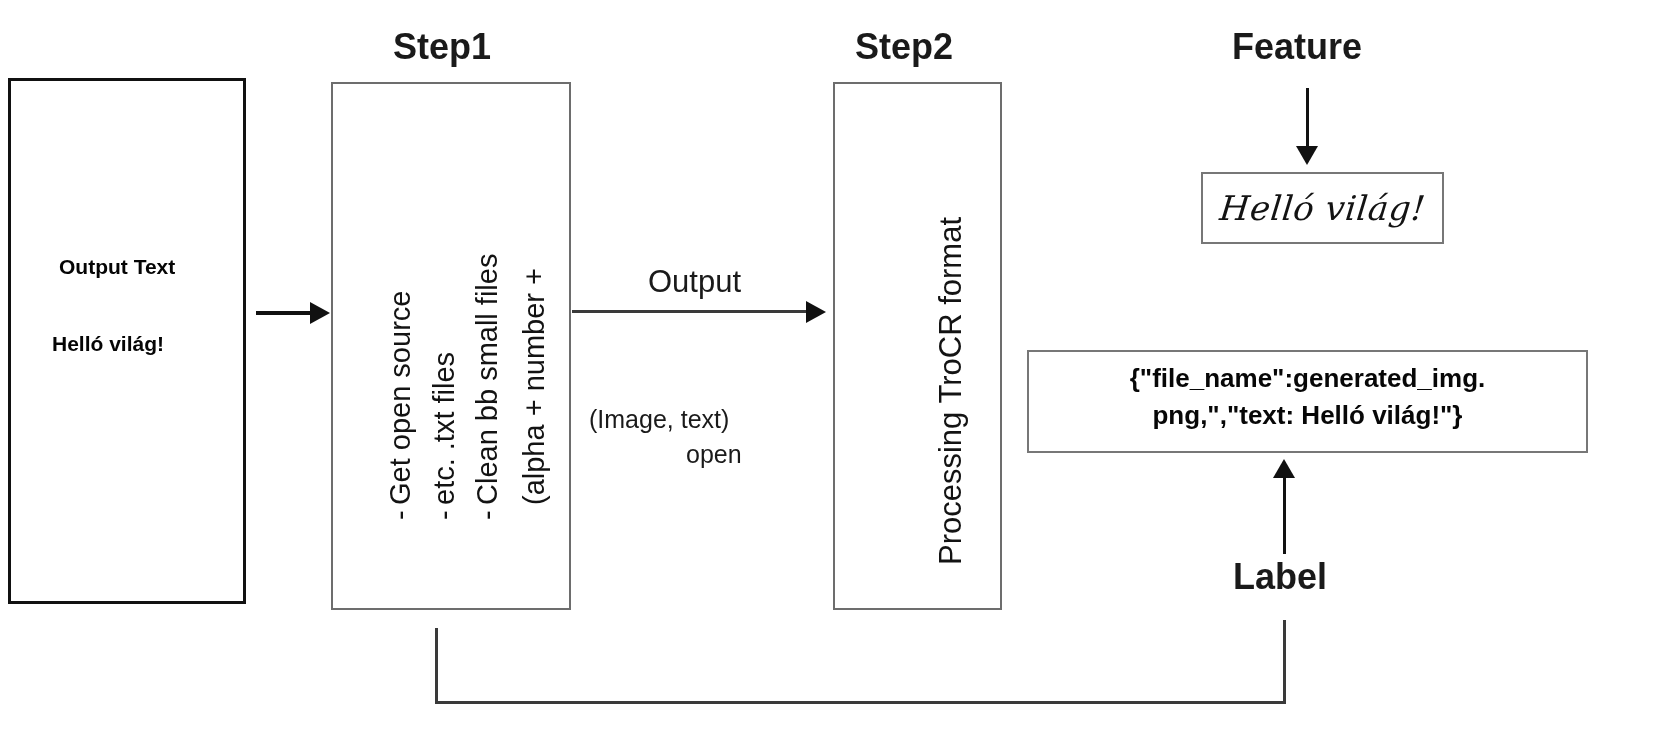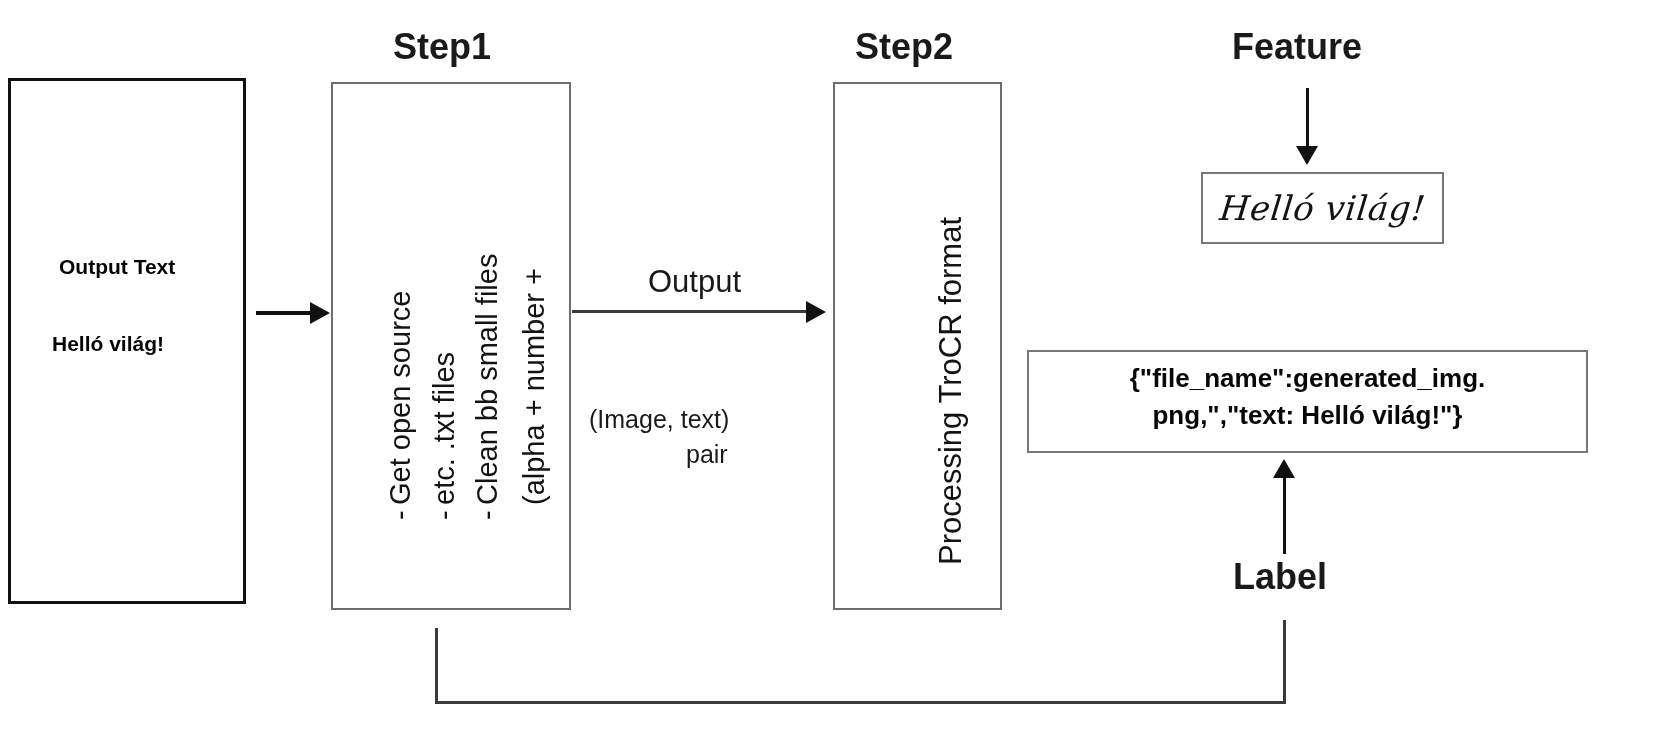--- a/index.html
+++ b/index.html
@@ -154,21 +154,21 @@
   <div class="rot" style="left:518px; top:505px;">(alpha + number +</div>
 
   <div class="rot-dash" style="left:384px; top:520px;">-</div>
   <div class="rot-dash" style="left:428px; top:520px;">-</div>
   <div class="rot-dash" style="left:471px; top:520px;">-</div>
 
   <div class="txt plain-mid" style="left:648px; top:230px;margin-top:34px;">Output</div>
   <div class="hline" style="left:572px; top:310px; width:236px;"></div>
   <div class="arrow-right" style="left:806px; top:301px;"></div>
   <div class="txt plain-small" style="left:589px; top:405px;">(Image, text)</div>
-  <div class="txt plain-small" style="left:686px; top:440px;">pair</div>
+  <div class="txt plain-small" style="left:686px; top:440px;">open</div>
 
   <div class="txt title" style="left:855px; top:26px;">Step2</div>
   <div class="box box-light" style="left:833px; top:82px; width:169px; height:528px;"></div>
   <div class="rot" style="left:933px; top:565px; font-size:31px;">Processing TroCR format</div>
 
   <div class="txt title" style="left:1232px; top:26px;">Feature</div>
   <div class="vline vline-dark" style="left:1306px; top:88px; height:62px;"></div>
   <div class="arrow-down" style="left:1296px; top:146px;"></div>
 
   <div class="box box-thin" style="left:1201px; top:172px; width:243px; height:72px;"></div>

